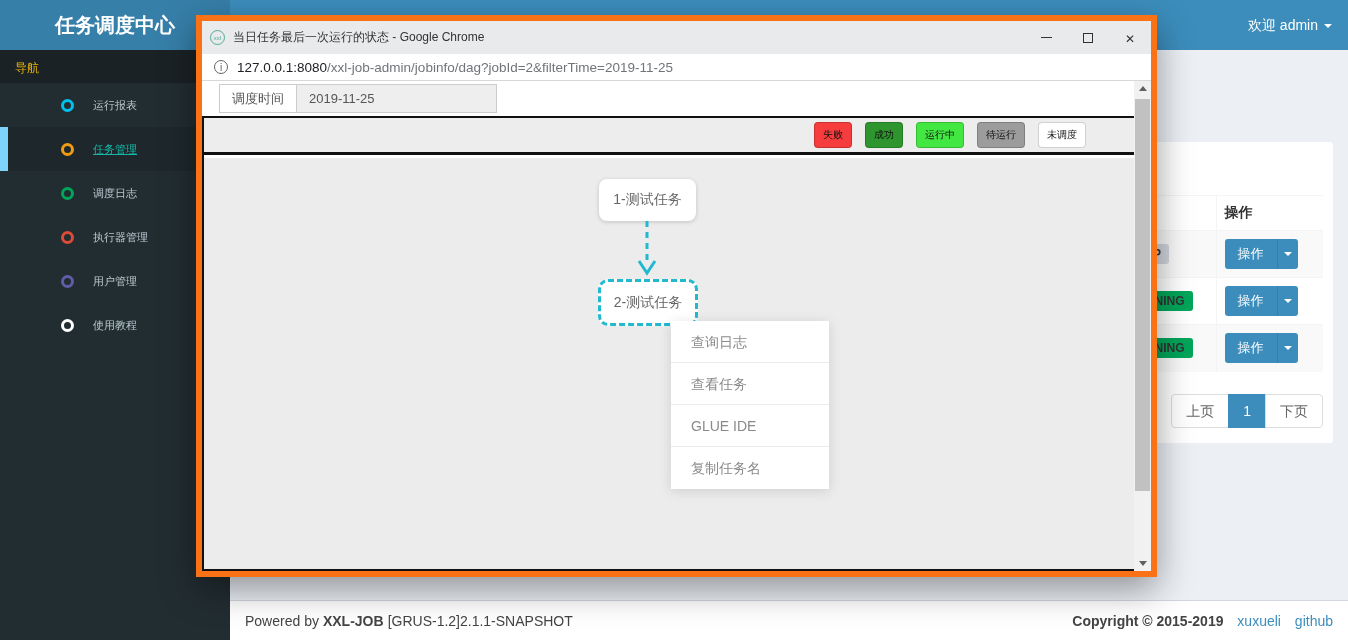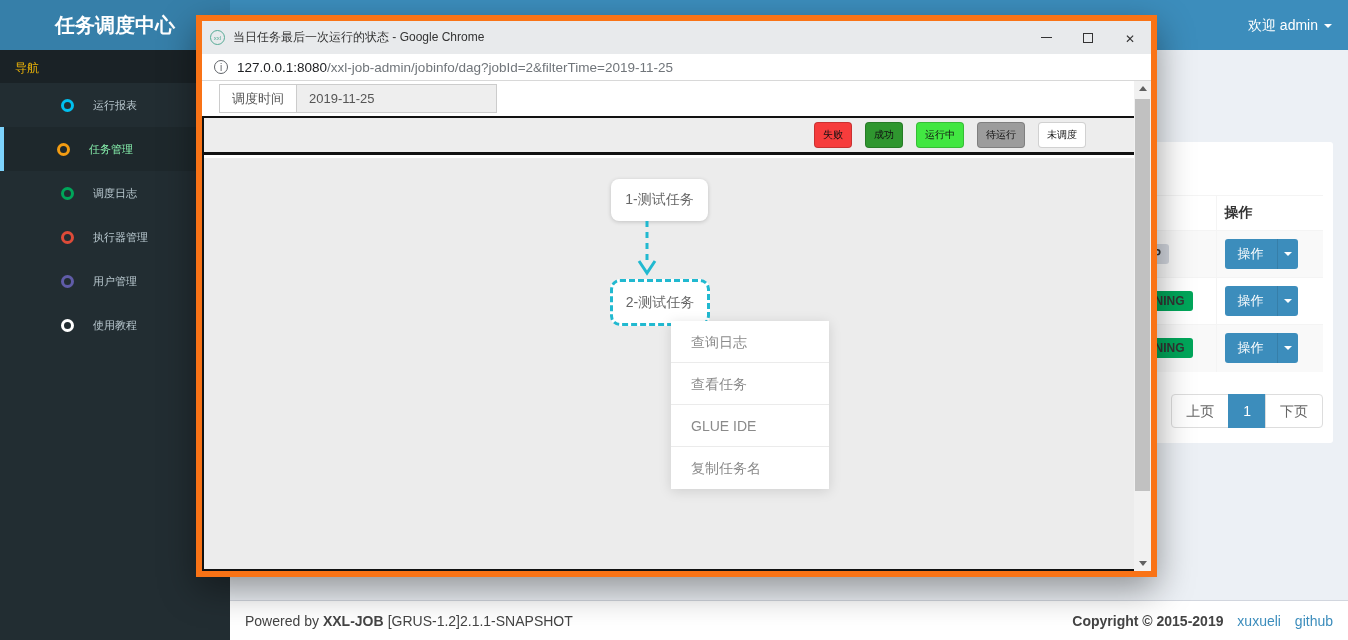--- a/index.html
+++ b/index.html
@@ -12,21 +12,21 @@
                color:#fff; font-size:20px; font-weight:bold; text-align:center; line-height:50px; }
   .hdr .welcome { position:absolute; right:16px; top:0; height:50px; line-height:50px; color:#fff; font-size:14px; cursor:pointer; }
   .caret-down { display:inline-block; width:0; height:0; border-left:4px solid transparent; border-right:4px solid transparent;
                 border-top:4px solid #fff; margin-left:6px; vertical-align:middle; }
 
   
   .sidebar { position:absolute; top:50px; left:0; bottom:0; width:230px; background:#222d32; z-index:1; }
   .side-section { background:#1a2226; color:#eab308; font-size:12px; padding:10px 15px 10px 15px; height:33px; }
   .side-item { height:44px; display:flex; align-items:center; padding-left:57px; color:#b8c7ce; font-size:11px; cursor:pointer;
                border-left:4px solid transparent; }
-  .side-item.active { background:#1e282c; color:#86efac; border-left:4px solid #7dd3fc; padding-left:53px; }
+  .side-item.active { background:#1e282c; color:#14b8a6; border-left:8px solid #7dd3fc; padding-left:53px;text-decoration:underline; }
   .ring { width:13px; height:13px; border-radius:50%; border:3px solid #fff; margin-right:19px; flex:none; }
 
   
   .content { position:absolute; top:50px; left:230px; right:0; bottom:40px; background:#ecf0f5; z-index:1; }
   .box { position:absolute; top:92px; left:15px; right:15px; height:301px; background:#fff; border-radius:3px; }
   .jobs-table { position:absolute; top:53px; left:0; right:10px; border-collapse:collapse; width:calc(100% - 10px); }
   .jobs-table th, .jobs-table td { border-top:1px solid #f4f4f4; font-size:14px; color:#333; }
   .jobs-table th { font-weight:bold; height:35px; text-align:left; padding-left:8px; }
   .jobs-table td { height:47px; }
   .col-fill { width:auto; }
@@ -80,21 +80,21 @@
   .f-value { position:absolute; left:94px; top:3px; width:201px; height:29px; line-height:27px; padding-left:12px;
              border:1px solid #ccc; background:#eee; color:#555; font-size:13px; cursor:text; }
 
   .dagwrap { position:absolute; top:35px; left:0; width:942px; bottom:0; border:2px solid #111; }
   .legendbar { height:37px; background:#ededed; border-bottom:3px solid #111; display:flex; align-items:center;
                justify-content:flex-end; padding-right:56px; }
   .lg-btn { margin-left:13px; height:26px; line-height:24px; padding:0 8px; border-radius:4px; font-size:10px; color:#111;
             border:1px solid rgba(0,0,0,.18); cursor:pointer; }
   .canvas { position:absolute; top:40px; left:0; right:0; bottom:0; background:#ececec; overflow:hidden; }
   .node { position:absolute; background:#fff; color:#666; font-size:14px; display:flex; align-items:center;
-          justify-content:center; box-shadow:0 1px 4px rgba(0,0,0,.18); cursor:pointer;margin-left:12px; }
+          justify-content:center; box-shadow:0 1px 4px rgba(0,0,0,.18); cursor:pointer; }
   .node1 { left:395px; top:21px; width:97px; height:42px; border-radius:8px; }
   .node2 { left:394px; top:121px; width:100px; height:47px; border-radius:10px; border:3px dashed #21b9d0; box-shadow:none; }
   .edge-svg { position:absolute; left:429px; top:63px; }
   .ctx-menu { position:absolute; left:467px; top:163px; width:158px; background:#fff; box-shadow:0 2px 12px rgba(0,0,0,.13); }
   .ctx-item { height:42px; line-height:42px; padding-left:20px; font-size:14px; color:#8a8a8a; border-bottom:1px solid #ebebeb; cursor:pointer; }
   .ctx-item:last-child { border-bottom:none; }
 
   .vscroll { position:absolute; top:0; right:0; bottom:0; width:17px; background:#f1f1f1; }
   .vs-arrow { position:absolute; left:0; width:17px; height:15px; display:flex; align-items:center; justify-content:center; cursor:pointer; }
   .vs-up { top:0; } .vs-down { bottom:0; }

